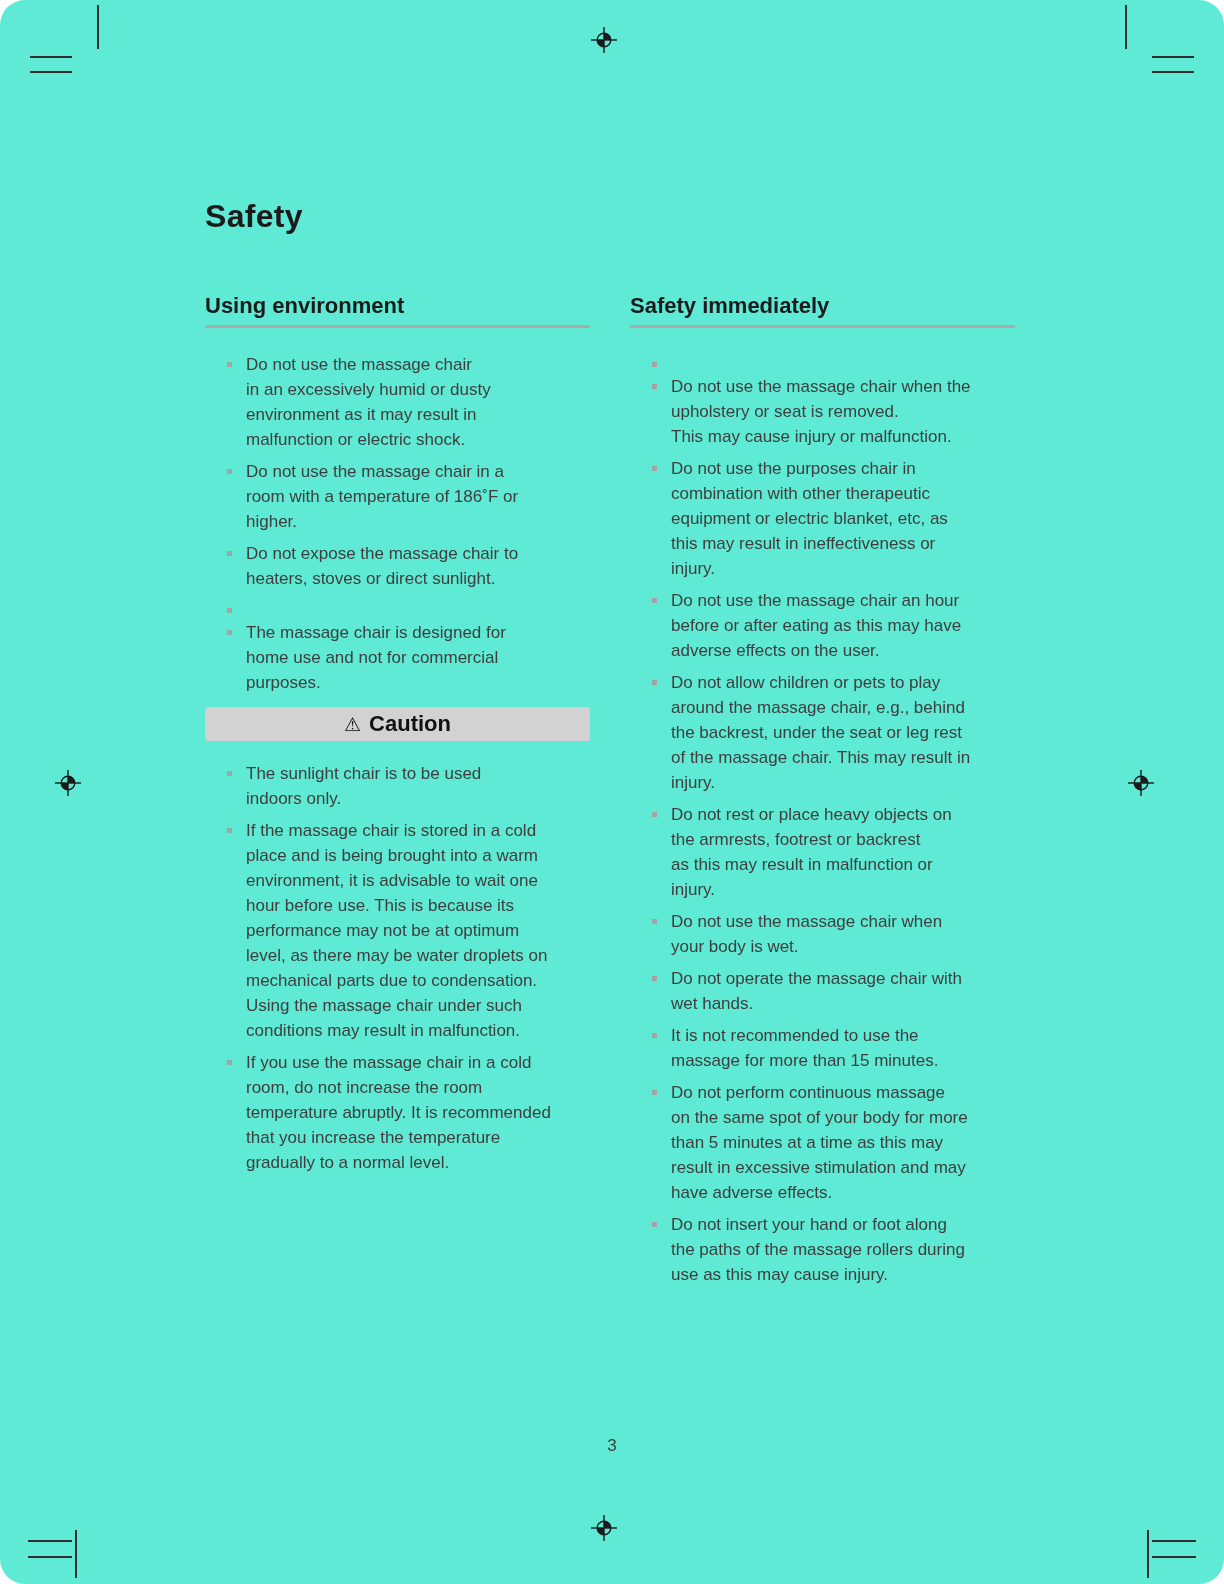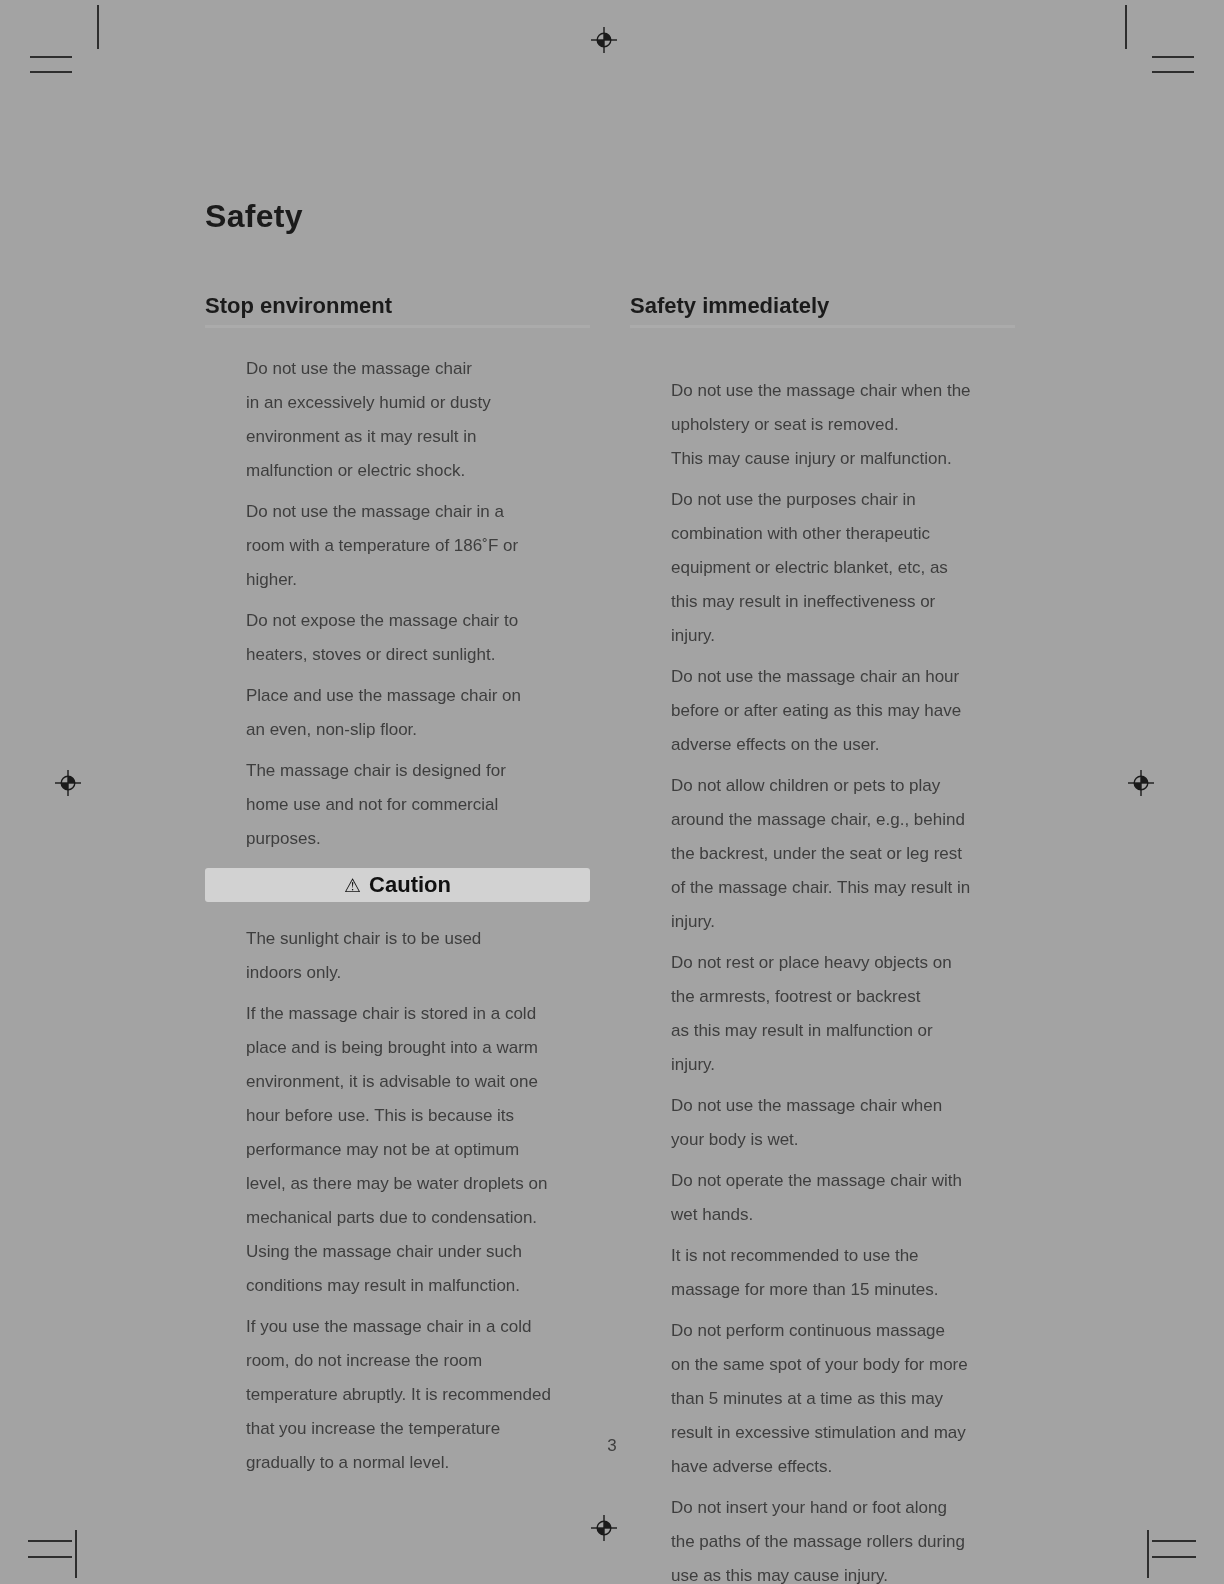--- a/index.html
+++ b/index.html
@@ -1,31 +1,31 @@
 <!DOCTYPE html>
 <html><head>
 <meta charset="utf-8">
 <style>
   * { margin:0; padding:0; box-sizing:border-box; }
   html,body { background:#ffffff; }
   body { font-family:"Liberation Sans", sans-serif; color:#3e3e3e; }
-  .page { position:relative; width:1224px; height:1584px; background:#a3a3a3; overflow:hidden; }
+  .page { position:relative; width:1224px; height:1584px; background:#5eead4; overflow:hidden;border-radius:25px; }
 
   .doc-title { position:absolute; left:205px; top:198px; font-size:32px; font-weight:bold; color:#1b1b1b; letter-spacing:0.3px; }
 
   .column { position:absolute; top:293px; }
   .col-left { left:205px; width:385px; }
   .col-right { left:630px; width:385px; }
 
   .col-heading { font-size:22px; line-height:26px; font-weight:bold; color:#1b1b1b; }
   .heading-rule { height:3px; background:#ababab; margin-top:6px; margin-bottom:24px; }
 
   .bullet { display:flex; margin-bottom:7px; padding-left:22px; width:430px; }
   .marker { flex:0 0 5px; width:5px; height:5px; background:#a3a3a3; margin-top:10px; margin-right:14px; }
-  .btext { font-size:17px; line-height:34px; color:#3e3e3e; white-space:pre-line; }
+  .btext { font-size:17px; line-height:25px; color:#3e3e3e; white-space:pre-line; }
 
   .caution-banner { width:385px; height:34px; background:#d2d2d2; border-radius:3px;
     display:flex; align-items:center; justify-content:center; gap:8px; margin:12px 0 20px 0; }
   .caution-icon { font-size:19px; line-height:19px; color:#111; }
   .caution-label { font-size:22px; font-weight:bold; color:#111; }
 
   .page-number { position:absolute; left:0; right:0; top:1436px; text-align:center; font-size:17px; color:#3e3e3e; }
 
   .regmark { position:absolute; width:26px; height:26px; }
   .cropline { position:absolute; background:#2e2e2e; }
@@ -76,21 +76,21 @@
   <div class="cropline" style="left:28px;top:1540px;width:44px;height:2px"></div>
   <div class="cropline" style="left:28px;top:1556px;width:44px;height:2px"></div>
 
   <div class="cropline" style="left:1147px;top:1530px;width:2px;height:48px"></div>
   <div class="cropline" style="left:1152px;top:1540px;width:44px;height:2px"></div>
   <div class="cropline" style="left:1152px;top:1556px;width:44px;height:2px"></div>
 
   <h1 class="doc-title">Safety</h1>
 
   <div class="column col-left">
-    <div class="col-heading">Stop environment</div>
+    <div class="col-heading">Using environment</div>
     <div class="heading-rule"></div>
 
     <div class="bullet">
       <span class="marker"></span>
       <span class="btext">Do not use the massage chair
 in an excessively humid or dusty
 environment as it may result in
 malfunction or electric shock.</span>
     </div>
     <div class="bullet">
@@ -99,22 +99,20 @@
 room with a temperature of 186˚F or
 higher.</span>
     </div>
     <div class="bullet">
       <span class="marker"></span>
       <span class="btext">Do not expose the massage chair to
 heaters, stoves or direct sunlight.</span>
     </div>
     <div class="bullet">
       <span class="marker"></span>
-      <span class="btext">Place and use the massage chair on
-an even, non-slip floor.</span>
     </div>
     <div class="bullet">
       <span class="marker"></span>
       <span class="btext">The massage chair is designed for
 home use and not for commercial
 purposes.</span>
     </div>
 
     <div class="caution-banner">
       <span class="caution-icon">⚠</span>

